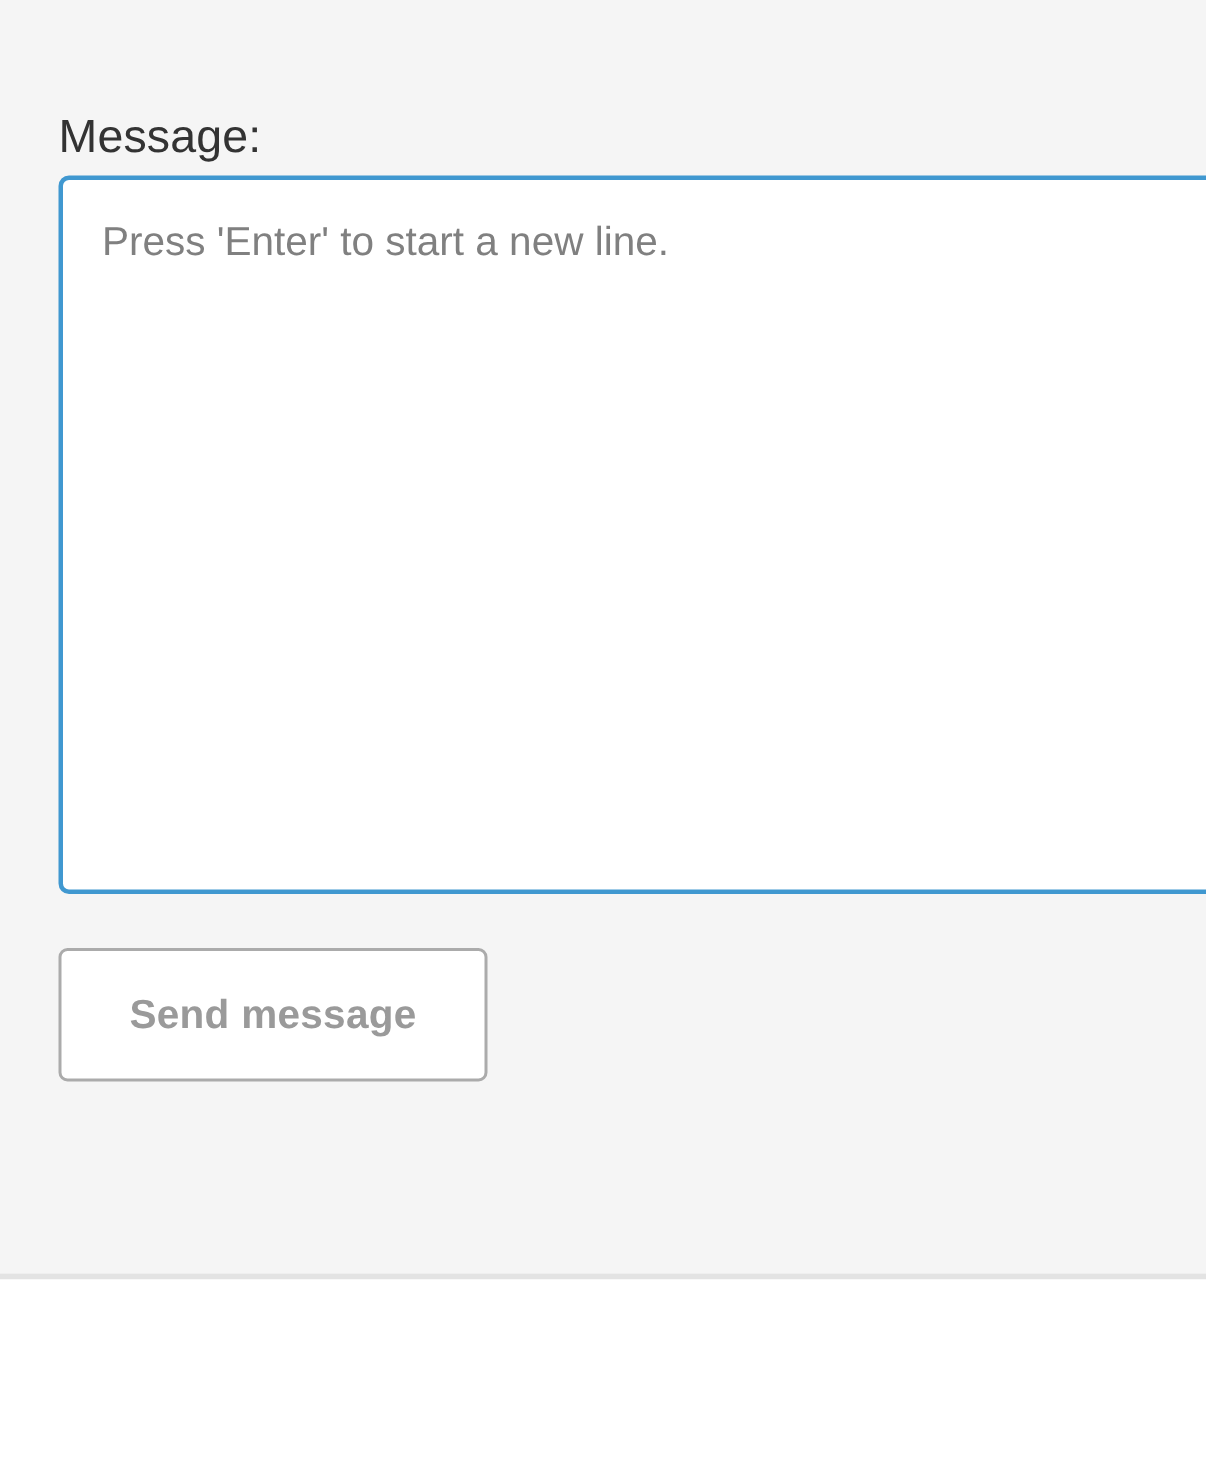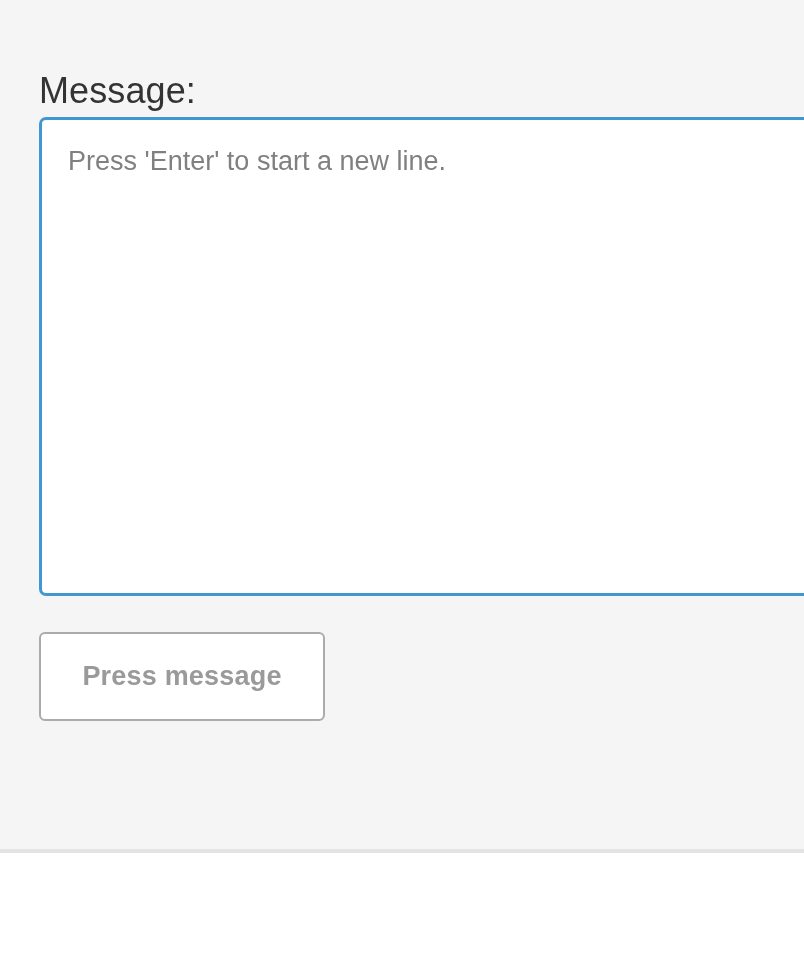--- a/index.html
+++ b/index.html
@@ -26,21 +26,21 @@
     background: #f5f5f5;
     box-sizing: border-box;
     overflow: hidden;
   }
 
   
   .field-label {
     position: absolute;
     left: 39px;
     top: 74px;
-    font-size: 36px;
+    font-size: 31px;
     line-height: 34px;
     color: #333333;
     letter-spacing: 0.1px;
     white-space: nowrap;
   }
 
   
   .message-textarea {
     position: absolute;
     left: 39px;
@@ -108,19 +108,19 @@
 </style>
 </head>
 <body>
 
 <div class="composer-panel">
 
   <label class="field-label" for="message-textarea">Message:</label>
 
   <textarea id="message-textarea" class="message-textarea" autofocus="" placeholder="Press 'Enter' to start a new line." style=""></textarea>
 
-  <button class="send-button" type="button">Press message</button>
+  <button class="send-button" type="button">Send message</button>
 
 </div>
 
 <div class="panel-divider"></div>
 
 <div class="content-below"></div>
 
 </body></html>

